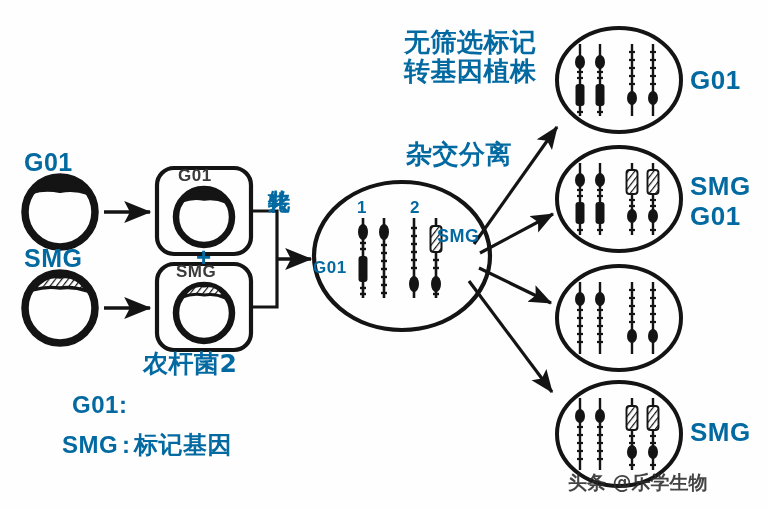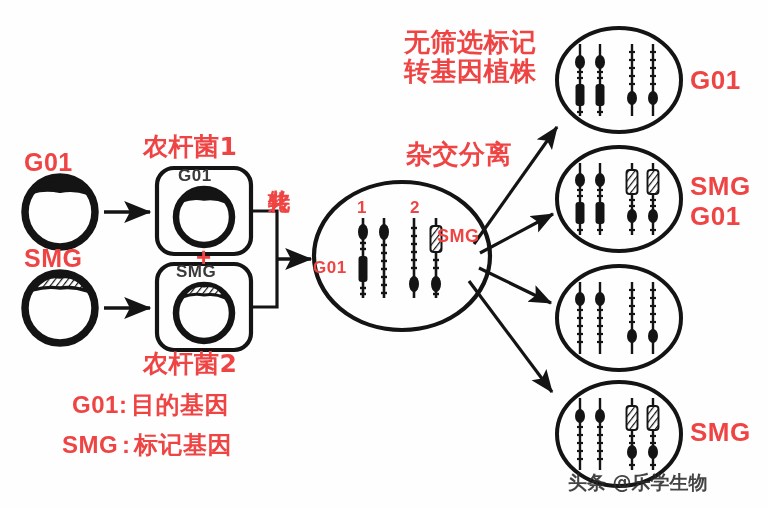--- a/index.html
+++ b/index.html
@@ -12,21 +12,21 @@
   }
   #canvas {
     position: relative;
     width: 768px;
     height: 508px;
     background: #fefefe;
     overflow: hidden;
   }
   .lbl {
     position: absolute;
-    color: #ef4444;
+    color: #0369a1;
     font-weight: bold;
     white-space: pre;
     line-height: 1.12;
     letter-spacing: 0.5px;
   }
   .lbl-cn {
     font-family: "DejaVu Sans", "Liberation Sans", sans-serif;
     font-weight: bold;
   }
   .lbl-lat {
@@ -345,21 +345,20 @@
             <line x1="650" y1="443" x2="656" y2="443"></line>
           <line x1="650" y1="465" x2="656" y2="465"></line>
         </g>
       </g>
     </g>
   </svg>
 
   <div class="lbl lbl-lat" style="left:24px; top:148px; font-size:25px;">G01</div>
   <div class="lbl lbl-lat" style="left:24px; top:244px; font-size:25px;">SMG</div>
 
-  <div class="lbl lbl-cn" style="left:143px; top:133px; font-size:25px;">农杆菌1</div>
   <div class="lbl lbl-cn" style="left:143px; top:350px; font-size:25px;">农杆菌2</div>
 
   <div class="lbl lbl-lat" style="left:178px; top:166px; font-size:17px; color:#3a3a3a;">G01</div>
   <div class="lbl lbl-lat" style="left:176px; top:262px; font-size:17px; color:#3a3a3a;">SMG</div>
 
   <div class="lbl lbl-lat" style="left:196px; top:243px; font-size:26px;">+</div>
 
   <div class="lbl lbl-cn vert" style="left:268px; top:172px; font-size:22px;">共转化</div>
 
   <div class="lbl lbl-cn" style="left:406px; top:140px; font-size:26px;text-align:center;">杂交分离</div>
@@ -372,21 +371,20 @@
   <div class="lbl lbl-lat" style="left:313px; top:258px; font-size:17px;">G01</div>
   <div class="lbl lbl-lat" style="left:437px; top:226px; font-size:18px;">SMG</div>
 
   <div class="lbl lbl-lat" style="left:690px; top:66px; font-size:26px;">G01</div>
   <div class="lbl lbl-lat" style="left:690px; top:172px; font-size:26px;">SMG</div>
   <div class="lbl lbl-lat" style="left:690px; top:202px; font-size:26px;">G01</div>
   <div class="lbl lbl-lat" style="left:690px; top:418px; font-size:26px;">SMG</div>
 
   <div class="lbl lbl-lat" style="left:72px; top:392px; font-size:24px;">G01</div>
   <div class="lbl lbl-lat" style="left:119px; top:392px; font-size:24px;">:</div>
-  <div class="lbl lbl-cn" style="left:131px; top:392px; font-size:24px;">目的基因</div>
 
   <div class="lbl lbl-lat" style="left:62px; top:432px; font-size:24px;">SMG</div>
   <div class="lbl lbl-lat" style="left:122px; top:432px; font-size:24px;">:</div>
   <div class="lbl lbl-cn" style="left:134px; top:432px; font-size:24px;">标记基因</div>
 
   <div class="wm" style="left:568px; top:470px;">头条 @乐学生物</div>
 
 </div>
 
 </body></html>

